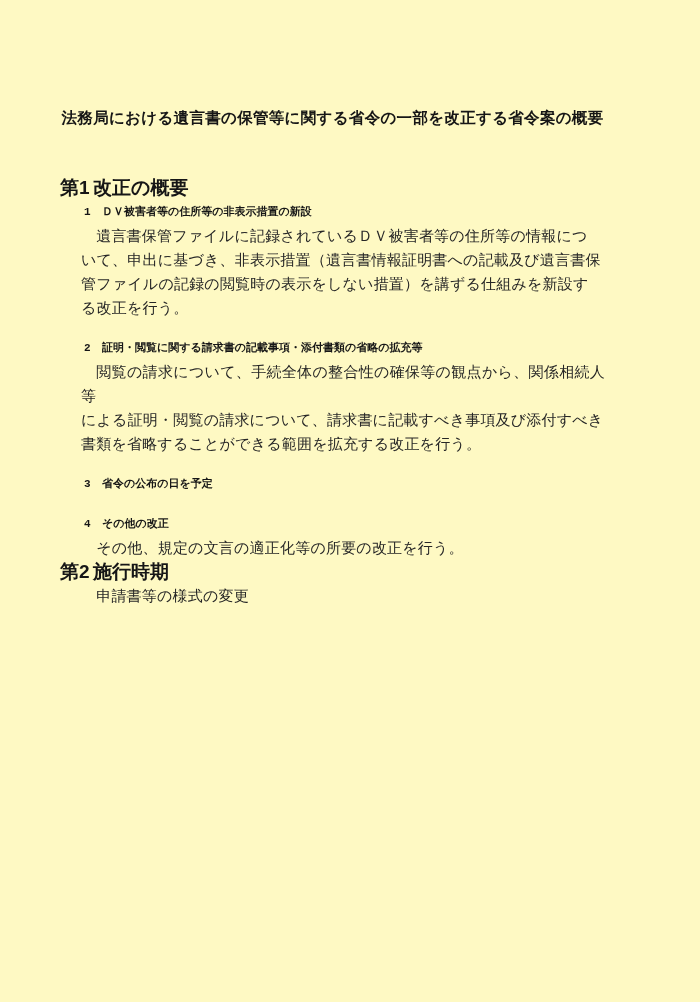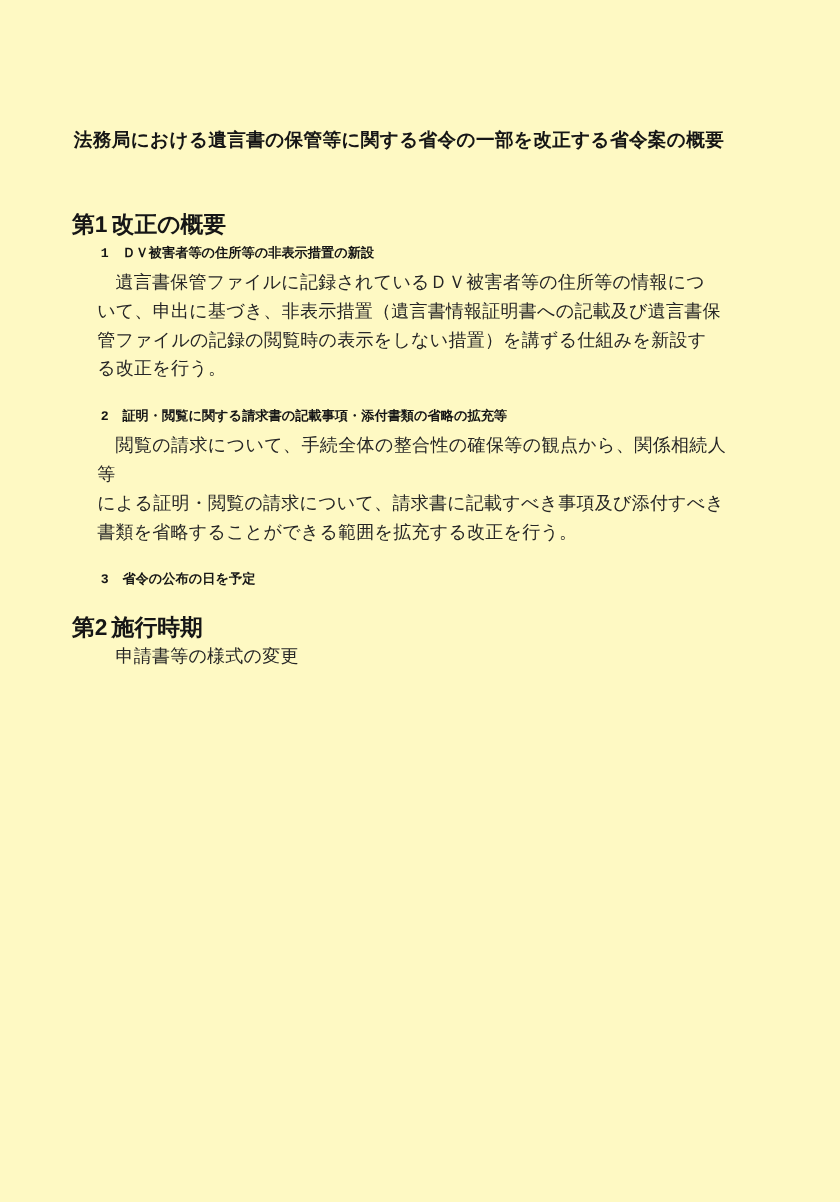--- a/index.html
+++ b/index.html
@@ -33,21 +33,21 @@
     font-weight: bold;
     font-size: 19px;
     line-height: 24px;
     color: #161616;
   }
   .sec-heading .sec-label {
     display: inline-block;
     width: 33px;
   }
   .sec-1 { margin-top: 46px; }
-  .sec-2 { margin-top: 16px; }
+  .sec-2 { }
   .item-heading {
     font-family: Liberation Mono, monospace;
     font-weight: bold;
     font-size: 11px;
     line-height: 24px;
     color: #161616;
     margin-left: 24px;
   }
   .item-heading .item-num {
     display: inline-block;
@@ -92,20 +92,26 @@
 による証明・閲覧の請求について、請求書に記載すべき事項及び添付すべき
 書類を省略することができる範囲を拡充する改正を行う。</p>
   </div>
 
   <div class="item item-3">
     <div class="item-heading">
       <span class="item-num">3</span><span class="item-title">省令の公布の日を予定</span>
     </div>
   </div>
 
+  <div class="item item-4">
+    <div class="item-heading">
+      <span class="item-num">4</span><span class="item-title">その他の改正</span>
+    </div>
+    <p class="body-text">　その他、規定の文言の適正化等の所要の改正を行う。</p>
+  </div>
 
   <div class="sec-heading sec-2">
     <span class="sec-label">第2</span><span class="sec-title">施行時期</span>
   </div>
 
   <p class="body-text">　申請書等の様式の変更</p>
 
 </div>
 
 </body></html>

